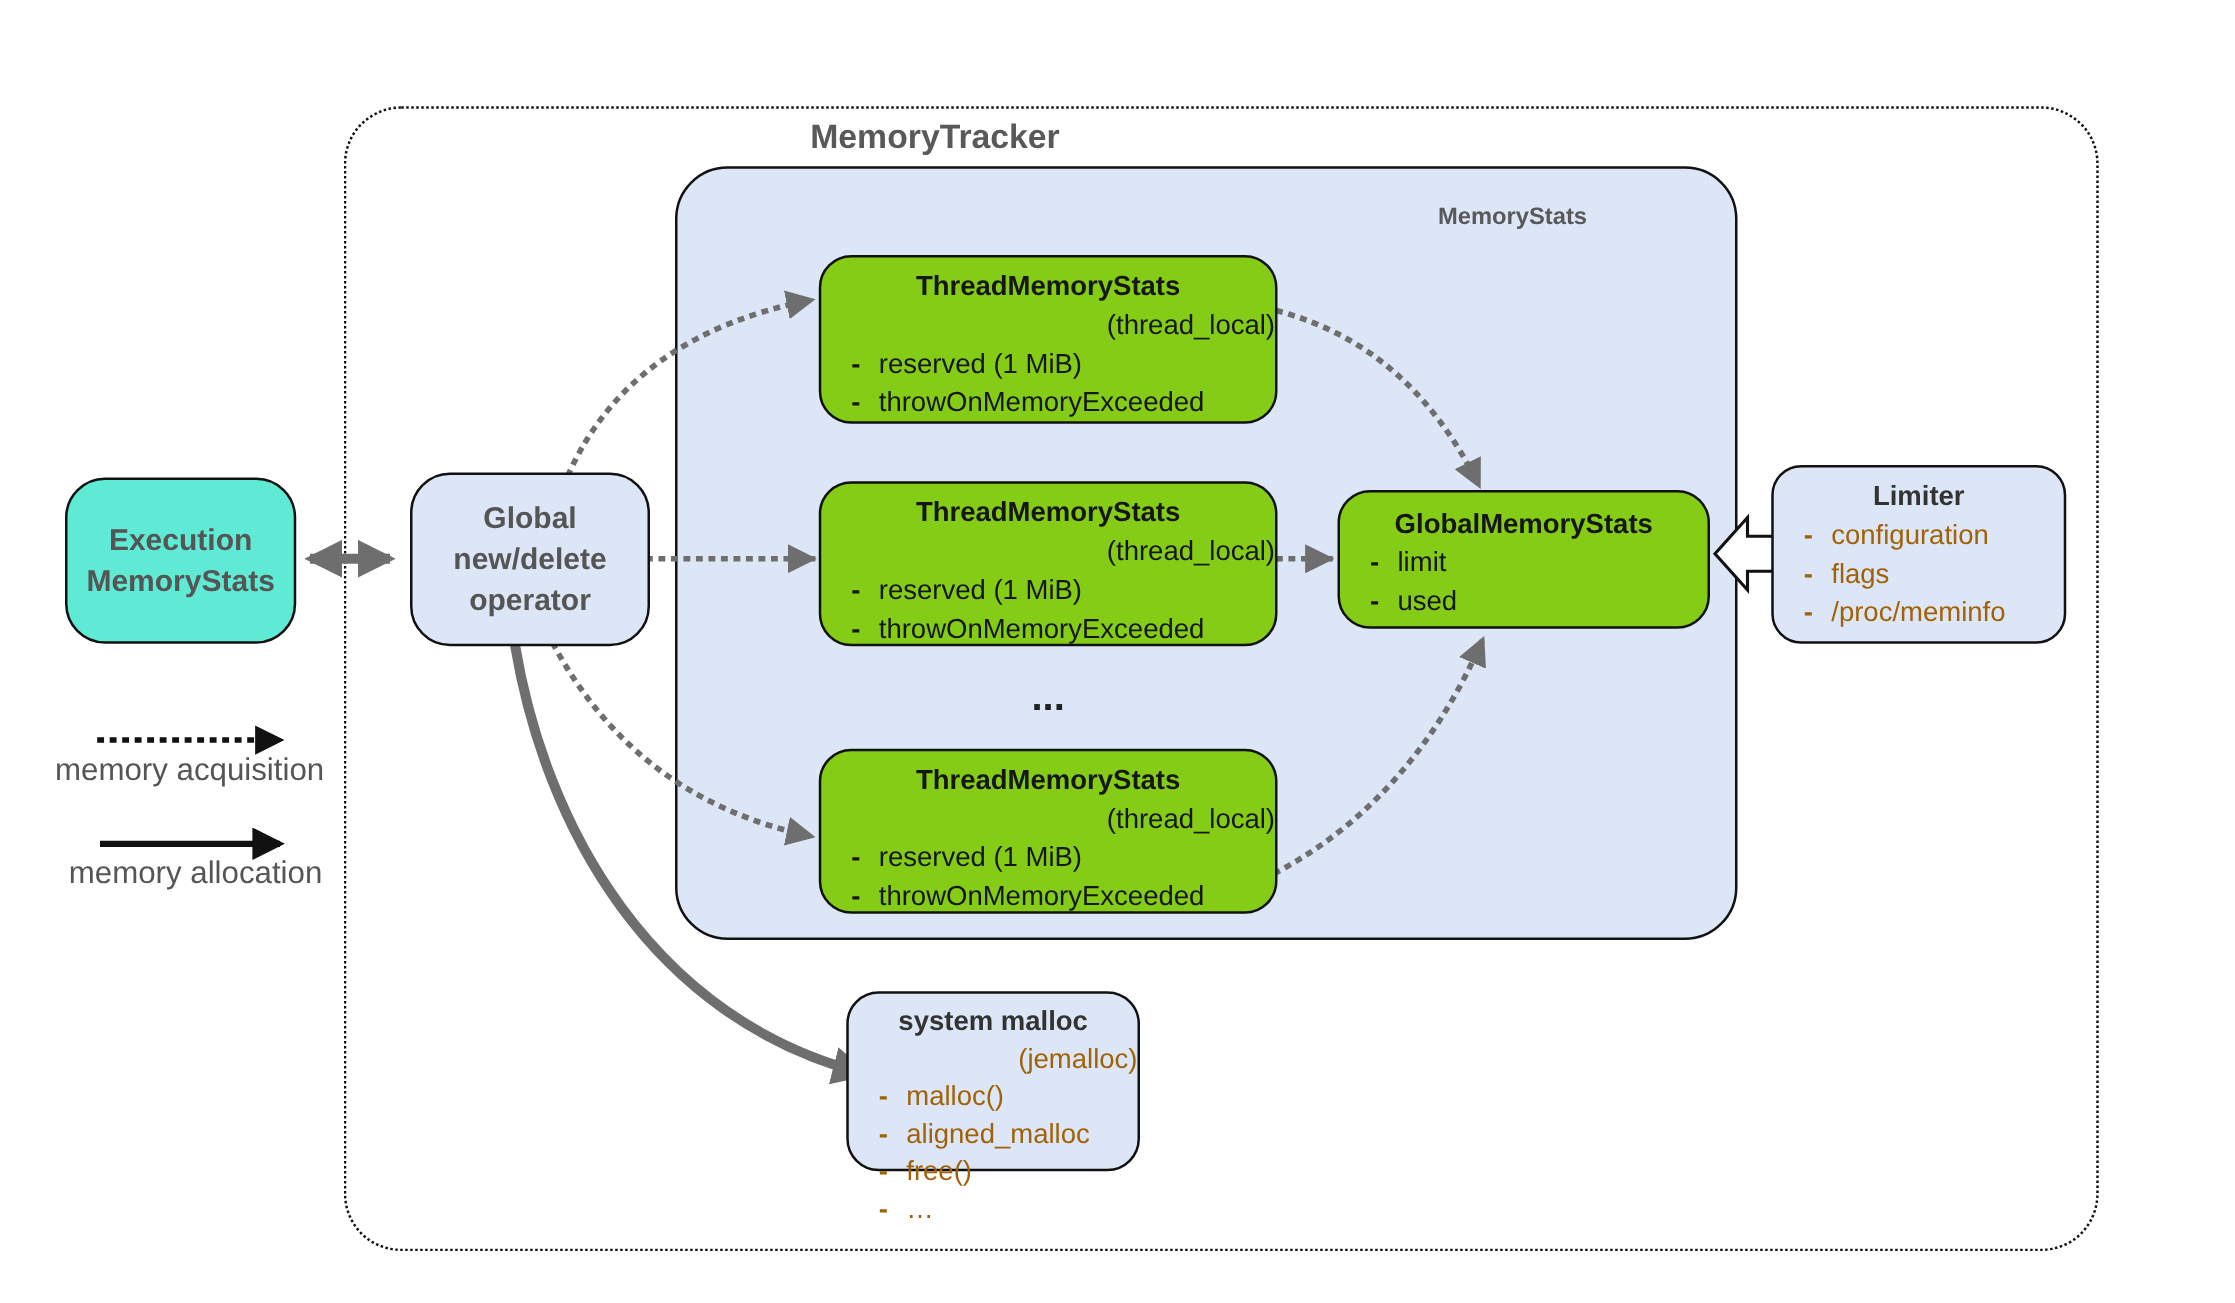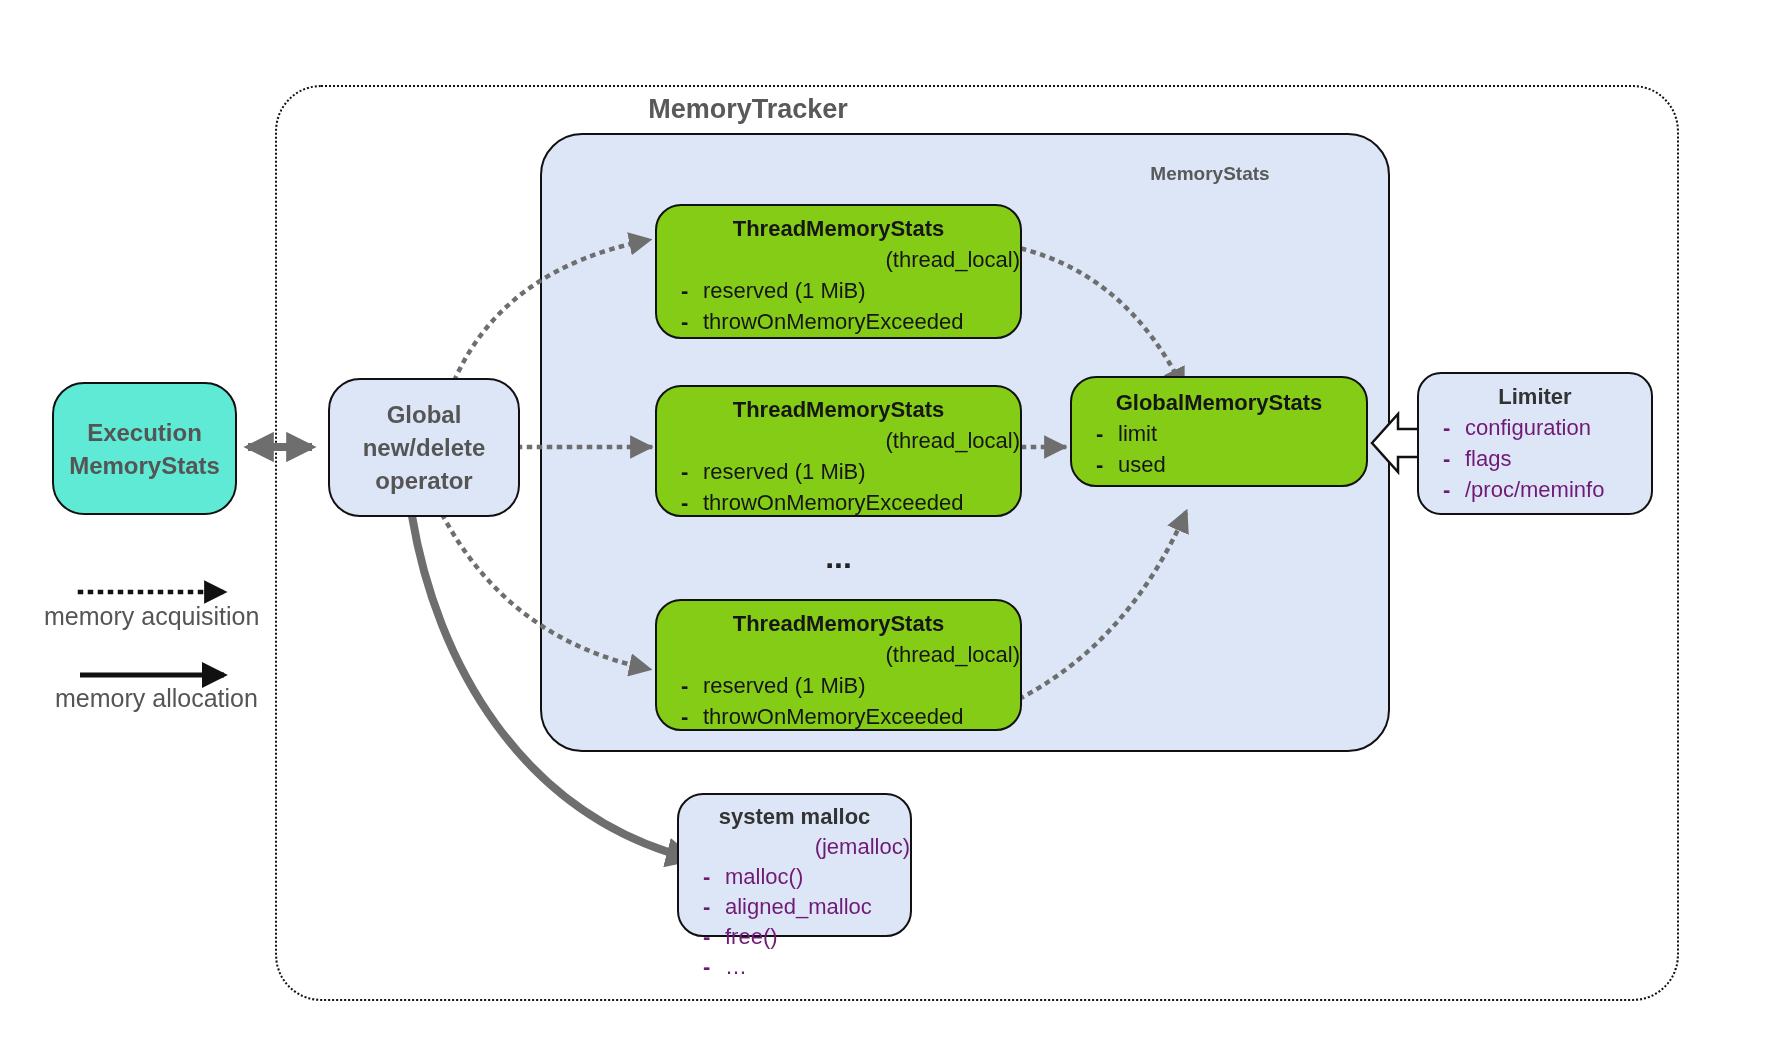--- a/index.html
+++ b/index.html
@@ -35,21 +35,21 @@
   .node.white{background:#5eead4;}
   .node.center-label{
     display:flex;flex-direction:column;align-items:center;justify-content:center;
     font-size:24px;font-weight:bold;color:#555;line-height:33px;padding-top:0;border-radius:32px;
   }
   .node-title{font-weight:bold;text-align:center;}
   .node-sub{text-align:right;}
   .items{margin:0;padding:0;list-style:none;}
   .items li{display:flex;}
   .items li::before{content:"-";display:block;width:22px;margin-left:24px;font-weight:bold;flex:0 0 auto;}
-  .gray-ink{color:#701a75;}
+  .gray-ink{color:#a16207;}
   .dark-title{color:#333;}
   .ellipsis{
     position:absolute;left:655px;top:541px;width:367px;text-align:center;
     font-size:32px;font-weight:bold;color:#222;z-index:4;line-height:32px;
   }
   .legend-label{
     position:absolute;font-size:25px;color:#555;z-index:4;white-space:nowrap;
   }
 </style>
 </head>
@@ -139,21 +139,21 @@
     <ul class="items">
       <li>
           <span>reserved (1 MiB)</span>
         </li>
       <li>
           <span>throwOnMemoryExceeded</span>
         </li>
     </ul>
   </div>
 
-  <div class="node" style="left:1070px;top:376px;width:298px;height:111px;padding-top:9px;">
+  <div class="node" style="left:1070px;top:392px;width:298px;height:111px;padding-top:9px;">
     <div class="node-title">GlobalMemoryStats</div>
     <ul class="items">
       <li>
           <span>limit</span>
         </li>
       <li>
           <span>used</span>
         </li>
     </ul>
   </div>

